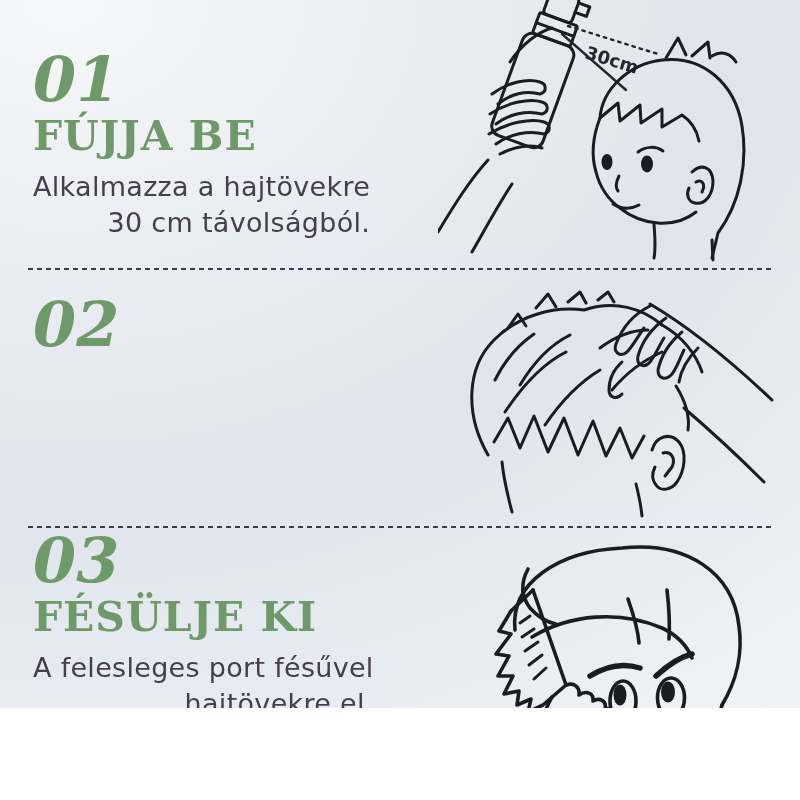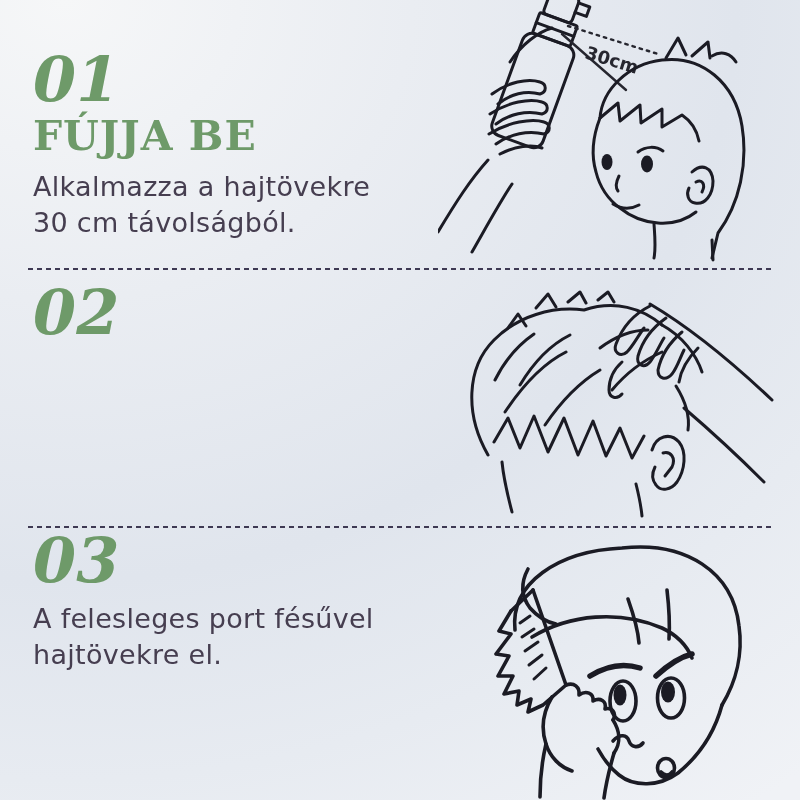--- a/index.html
+++ b/index.html
@@ -1,32 +1,32 @@
 <!DOCTYPE html>
 <html><head>
 <meta charset="utf-8">
 <style>
   html,body{margin:0;padding:0;}
   .canvas{
-    position:relative;width:800px;height:800px;overflow:hidden;
+    position:relative;width:800px;height:708px;overflow:hidden;
     background:radial-gradient(145% 125% at 8% 0%, #f6f7f8 0%, #eaedf2 30%, #e0e5ed 58%, #e7ebf1 78%, #f0f2f6 100%);
     font-family:"DejaVu Sans", sans-serif;
   }
   .step-text{position:absolute;left:33px;}
   .step-number{
     font-family:"DejaVu Serif", serif;font-style:italic;font-weight:700;
     font-size:62px;line-height:1.02;color:#6e9a69;
   }
   .step-title{
     font-family:"DejaVu Serif", serif;font-weight:700;
     font-size:41px;line-height:1.12;color:#6e9a69;letter-spacing:1px;margin-top:3px;
   }
   .step-desc{
     font-size:27px;line-height:1.33;color:#463e50;margin-top:9px;
-    white-space:pre-line;letter-spacing:.3px;
+    white-space:pre-line;letter-spacing:.3px;text-align:right;
   }
   .divider{
     position:absolute;left:28px;width:744px;height:2px;
     background:repeating-linear-gradient(90deg,#3e3953 0 5px,transparent 5px 9px);
   }
   .art{position:absolute;}
   .art svg{display:block;}
   .line{fill:none;stroke:#1b1b24;stroke-width:3;stroke-linecap:round;stroke-linejoin:round;}
   .line-bold{fill:none;stroke:#1b1b24;stroke-width:3.6;stroke-linecap:round;stroke-linejoin:round;}
   .brow{fill:none;stroke:#1b1b24;stroke-width:5.5;stroke-linecap:round;}
@@ -83,21 +83,21 @@
       <path class="line" d="M 200 152 C 208 146 218 146 225 151"></path>
       <path class="line" d="M 181 176 C 178 182 177 187 180 191"></path>
       <path class="line" d="M 175 204 Q 188 212 201 205"></path>
       <path class="line" d="M 254 172 C 264 163 274 167 275 181 C 275 195 267 205 257 203 C 250 202 248 194 251 188"></path>
       <path class="line" d="M 258 182 C 264 179 268 184 264 192"></path>
     </svg>
   </div>
 
   <div class="divider" style="top:268px;"></div>
 
-  <div class="step-text" style="top:281px;">
+  <div class="step-text" style="top:293px;">
     <div class="step-number">02</div>
   </div>
 
   <div class="art" style="left:450px;top:290px;">
     <svg width="330" height="230" viewBox="0 0 330 230">
 
       <path class="line" d="M 38 165 C 15 125 16 78 44 50 C 68 26 102 16 134 20 C 165 10 192 18 212 35"></path>
       <path class="line" d="M 58 38 L 68 24 L 76 36"></path>
       <path class="line" d="M 86 18 L 98 4 L 106 17"></path>
       <path class="line" d="M 118 12 L 130 2 L 136 13"></path>
@@ -125,20 +125,21 @@
       <path class="line" d="M 232 42 C 220 52 211 66 208 80 C 208 89 216 91 222 84 C 227 78 230 68 234 60"></path>
       <path class="line" d="M 248 58 C 238 68 231 80 229 92"></path>
       <path class="line" d="M 172 72 C 163 80 159 90 159 100 C 159 108 167 110 172 104"></path>
     </svg>
   </div>
 
   <div class="divider" style="top:526px;"></div>
 
   <div class="step-text" style="top:529px;">
     <div class="step-number">03</div>
+    <div class="step-title">FÉSÜLJE KI</div>
     <div class="step-desc">A felesleges port fésűvel
 hajtövekre el.</div>
   </div>
 
   <div class="art" style="left:470px;top:535px;">
     <svg width="310" height="265" viewBox="0 0 310 265">
 
       <path class="line-bold" d="M 45 95 C 40 48 88 16 152 13 C 216 6 263 37 269 91 C 273 119 266 147 252 170"></path>
       <path class="line-bold" d="M 252 170 C 245 196 230 220 208 238 C 189 252 164 252 149 240 C 140 233 133 223 128 214"></path>
       <path class="line-bold" d="M 58 34 C 51 47 51 61 60 73 C 67 81 76 87 86 89"></path>

